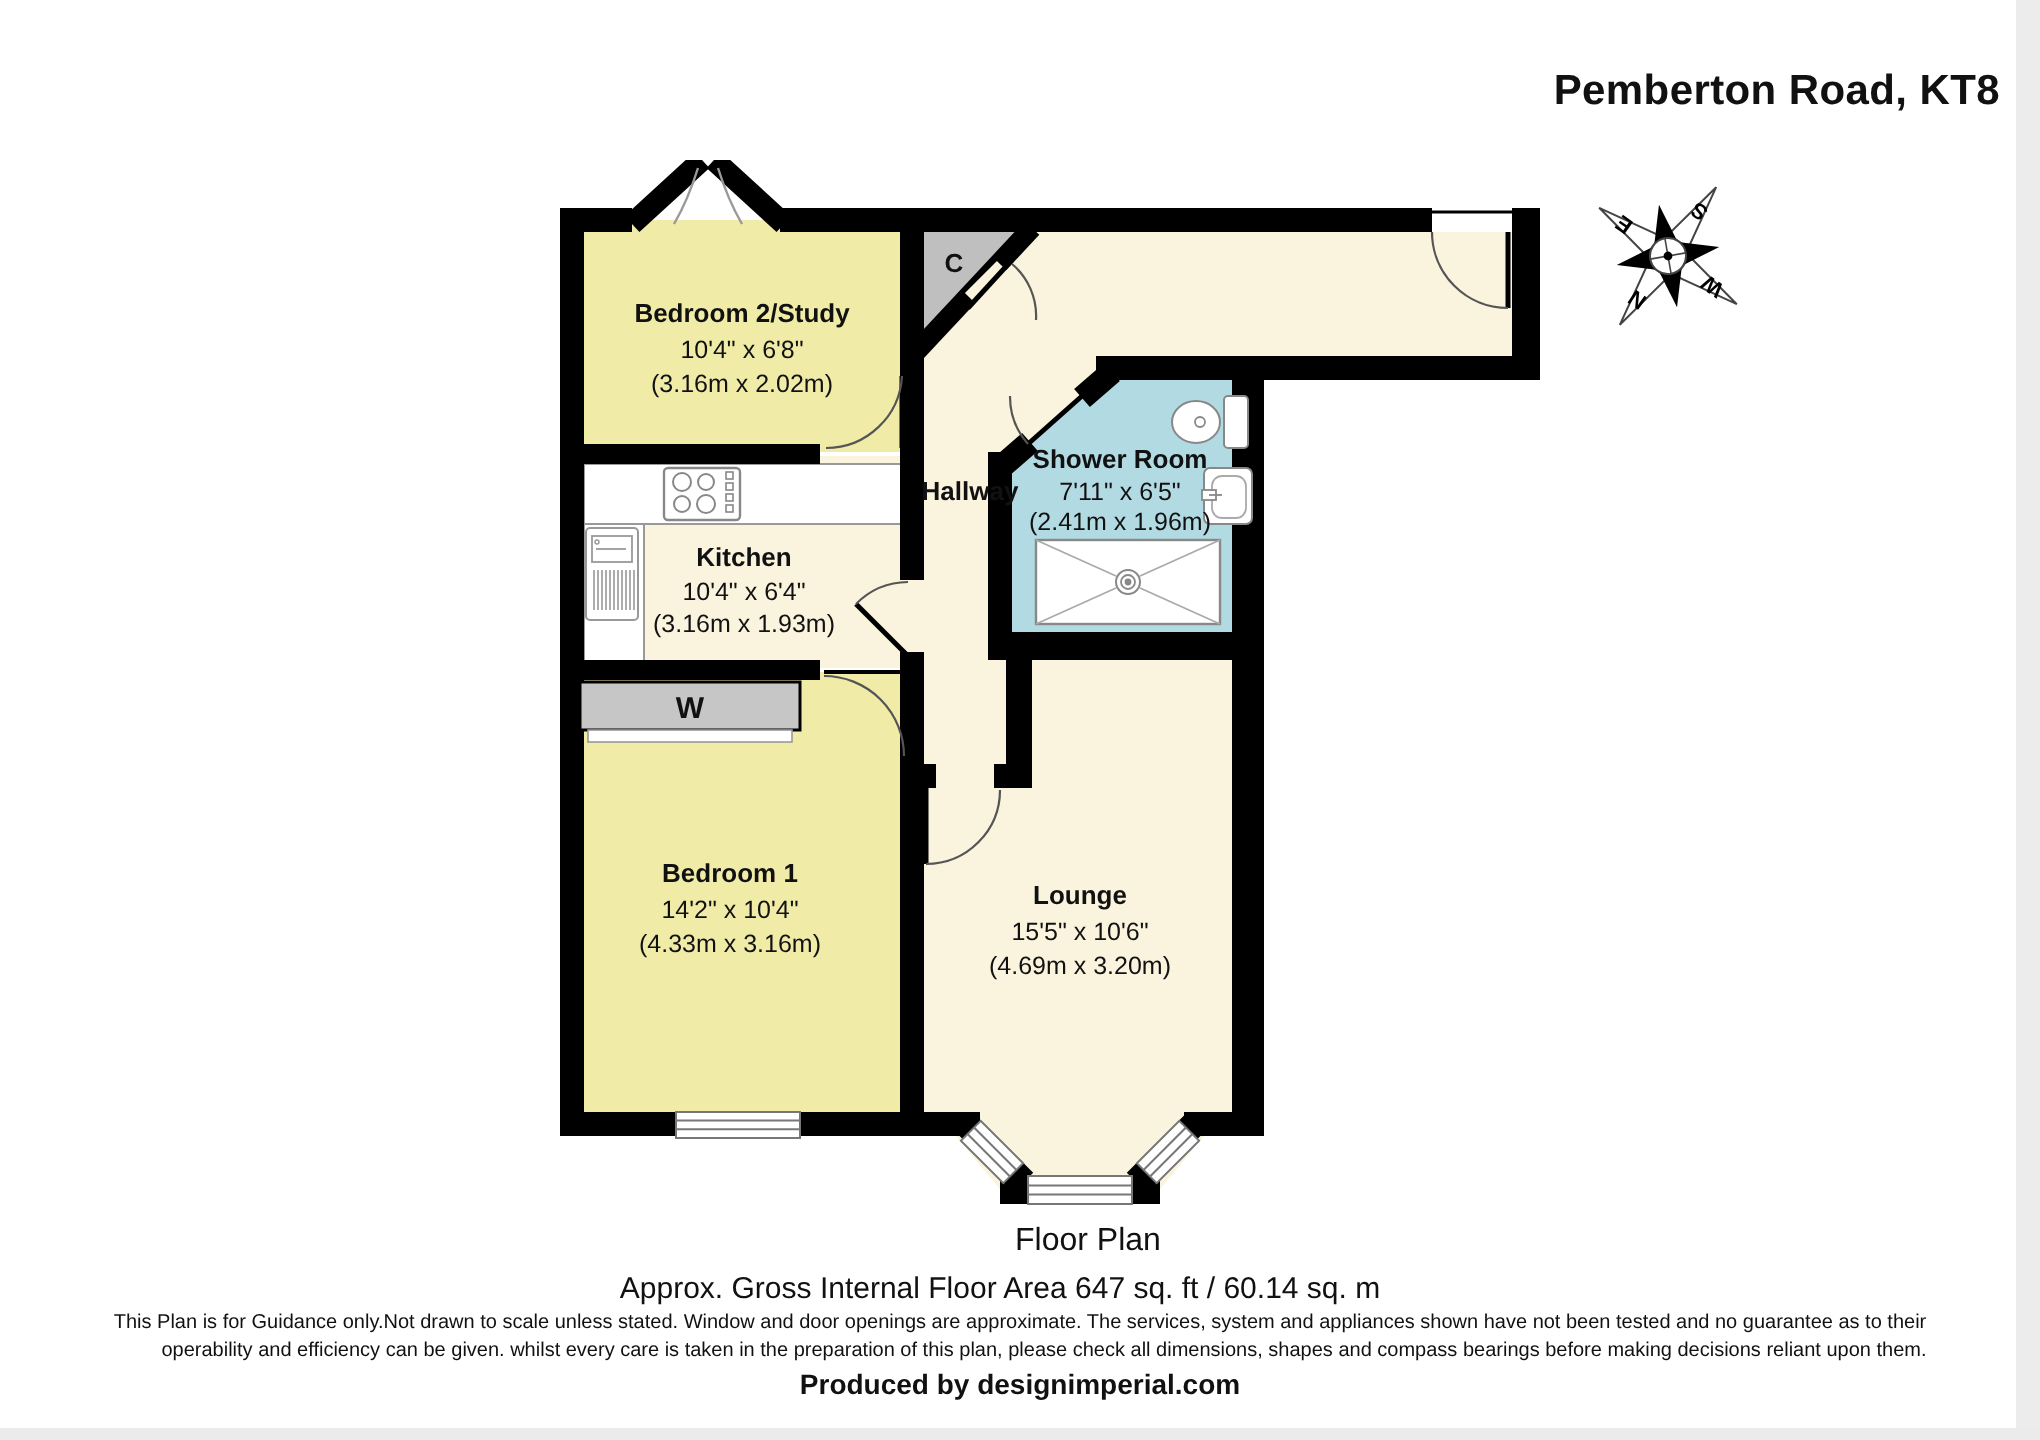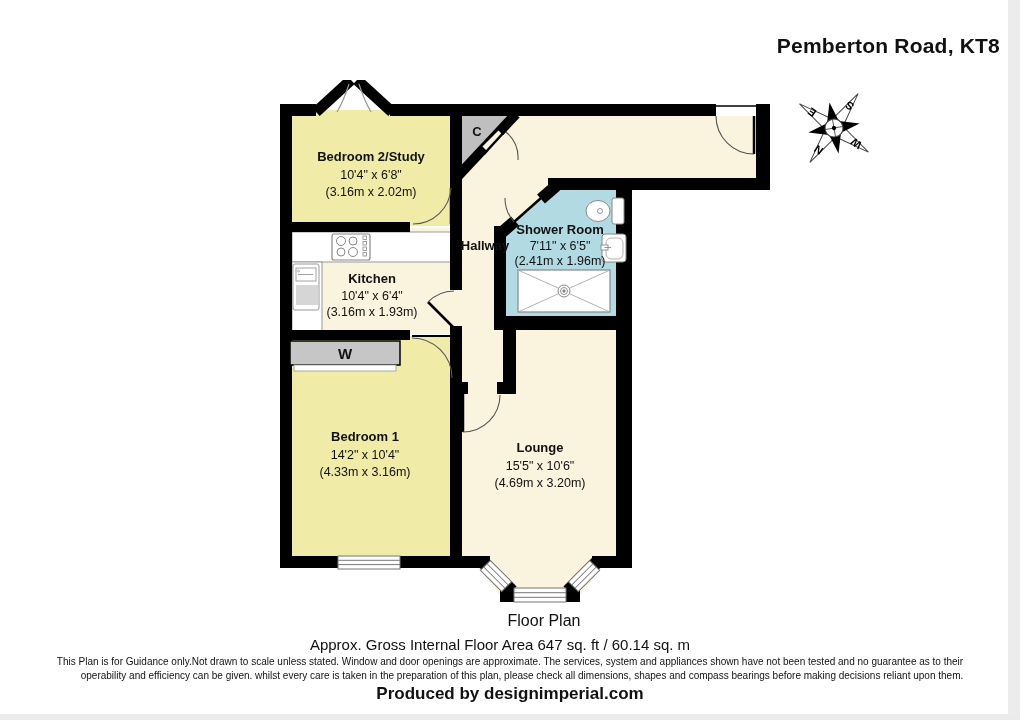--- a/index.html
+++ b/index.html
@@ -5,21 +5,21 @@
   html,body{margin:0;padding:0;background:#fff;}
   .page{position:relative;width:1020px;height:720px;background:#fff;overflow:hidden;
         font-family:"Liberation Sans",sans-serif;color:#111;}
   .title{position:absolute;top:34px;left:0;width:1000px;text-align:right;
          font-size:21px;font-weight:bold;letter-spacing:0.2px;}
   .plan-svg{position:absolute;top:80px;left:0;}
   .caption{position:absolute;top:612px;left:0;width:1000px;text-align:center;font-size:16px;padding-left:44px;}
   .area{position:absolute;top:636px;left:0;width:1000px;text-align:center;font-size:15px;font-weight:normal;}
   .disc1{position:absolute;top:656px;left:10px;width:1000px;text-align:center;font-size:10px;}
   .disc2{position:absolute;top:670px;left:22px;width:1000px;text-align:center;font-size:10px;}
-  .produced{position:absolute;top:684px;left:10px;width:1000px;text-align:center;font-size:17px;font-weight:bold;}
+  .produced{position:absolute;top:684px;left:10px;width:1000px;text-align:center;font-size:14px;font-weight:bold;}
   .edge-right{position:absolute;right:0;top:0;width:12px;height:720px;background:#ececec;}
   .edge-bottom{position:absolute;left:0;bottom:0;width:1020px;height:6px;background:#ebebeb;}
   .rt{font:bold 13px "Liberation Sans",sans-serif;fill:#111;text-anchor:middle;}
   .rd{font:12.5px "Liberation Sans",sans-serif;fill:#111;text-anchor:middle;}
   .cl{font:bold 13px "Liberation Sans",sans-serif;fill:#111;text-anchor:middle;}
   .wl{font:bold 15px "Liberation Sans",sans-serif;fill:#111;text-anchor:middle;}
   .cp{font:bold 11px "Liberation Sans",sans-serif;fill:#000;text-anchor:middle;}
 </style>
 </head>
 <body>

